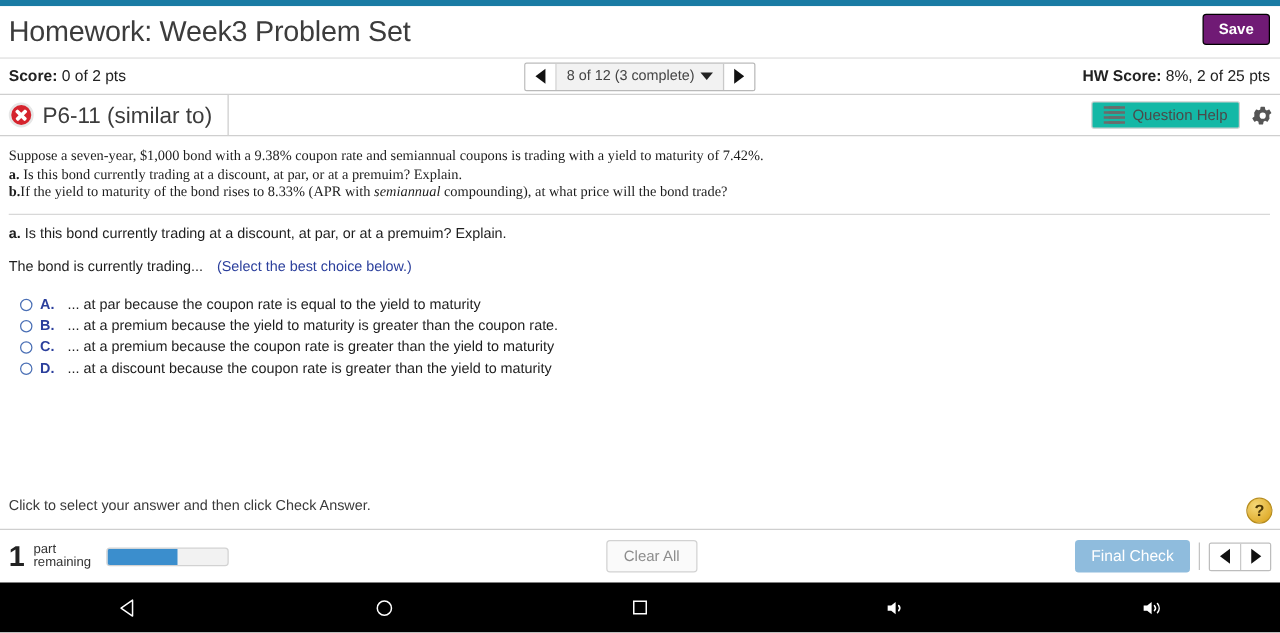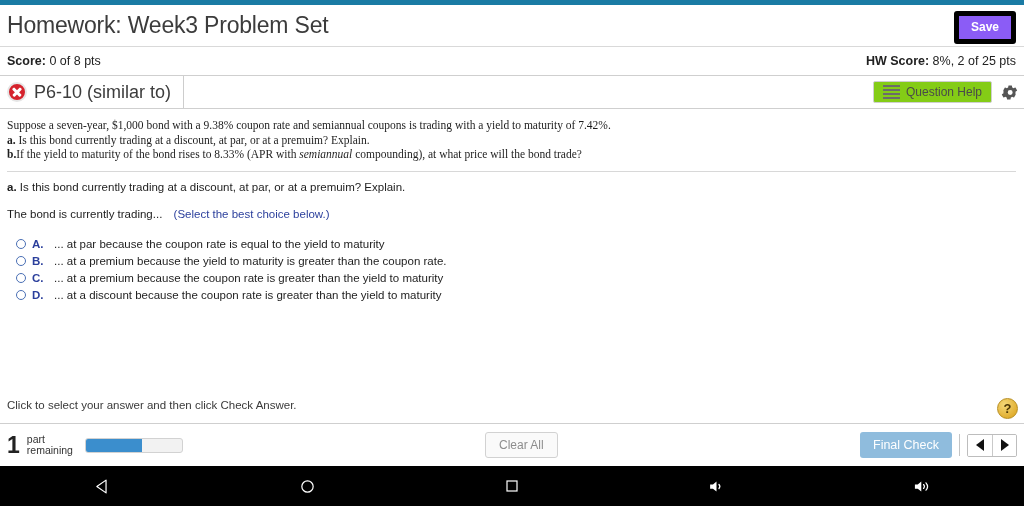--- a/index.html
+++ b/index.html
@@ -20,21 +20,21 @@
     display: flex; align-items: center;
     border-bottom: 1px solid #d9d9d9;
     background: #fff;
   }
   .hw-title {
     font-size: 23px; color: #3c3c3c; font-weight: 400;
     padding-left: 7px; letter-spacing: -0.2px; white-space: nowrap;
   }
   .save-btn {
     position: absolute; right: 8px; top: 6px;
-    background: #8b5cf6; color: #fff; border: 5px solid #000000;
+    background: #701a75; color: #fff; border: 1px solid #000000;
     border-radius: 3px; font-size: 12px; font-weight: 700;
     padding: 4px 12px; cursor: pointer; line-height: 15px;
   }
 
   
   .score-bar {
     height: 29px; position: relative;
     display: flex; align-items: center;
     border-bottom: 1px solid #cfcfcf;
     background: #fff;
@@ -97,21 +97,21 @@
   }
   .x-icon::before { transform: translate(-50%,-50%) rotate(45deg); }
   .x-icon::after  { transform: translate(-50%,-50%) rotate(-45deg); }
   .prob-id { font-size: 18px; color: #3c3c3c; white-space: nowrap; }
 
   .prob-header-right {
     position: absolute; right: 6px; display: flex; align-items: center; gap: 9px;
   }
   .qhelp-btn {
     display: flex; align-items: flex-end; gap: 6px;
-    border: 1px solid #cfcfcf; border-radius: 2px; background: #84cc16;
+    border: 1px solid #cfcfcf; border-radius: 2px; background: #14b8a6;
     padding: 3px 9px; font-size: 12px; color: #4a4a4a; cursor: pointer;
   }
   .list-icon { display: flex; flex-direction: column; gap: 2px; }
   .list-icon i {
     display:block; width: 13px; height: 2px; background:#6b6b6b;
     box-shadow: -4px 0 0 0 #6b6b6b;
     margin-left: 4px;
   }
   .gear-icon { width: 17px; height: 17px; cursor: pointer; }
 
@@ -206,34 +206,46 @@
   <div class="top-strip"></div>
 
   <div class="title-bar">
     <div class="hw-title">Homework: Week3 Problem Set</div>
     <button class="save-btn">Save</button>
   </div>
 
   <div class="score-bar">
     <div class="score-left">
       <b>Score:</b>
-      <span>0 of 8 pts</span>
-    </div>
-
+      <span>0 of 2 pts</span>
+    </div>
+
+    <div class="q-nav">
+      <div class="q-nav-arrow left">
+        <span class="tri-left"></span>
+      </div>
+      <div class="q-nav-select">
+        <span>8 of 12 (3 complete)</span>
+        <span class="caret-down"></span>
+      </div>
+      <div class="q-nav-arrow right">
+        <span class="tri-right"></span>
+      </div>
+    </div>
 
     <div class="score-right">
       <b>HW Score:</b>
       <span>8%, 2 of 25 pts</span>
     </div>
   </div>
 
   <div class="prob-header">
     <div class="prob-id-group">
       <span class="x-icon"></span>
-      <span class="prob-id">P6-10 (similar to)</span>
+      <span class="prob-id">P6-11 (similar to)</span>
     </div>
     <div class="prob-header-right">
       <div class="qhelp-btn">
         <span class="list-icon">
             <i></i>
             <i></i>
             <i></i>
             <i></i>
           </span>
         <span>Question Help</span>

